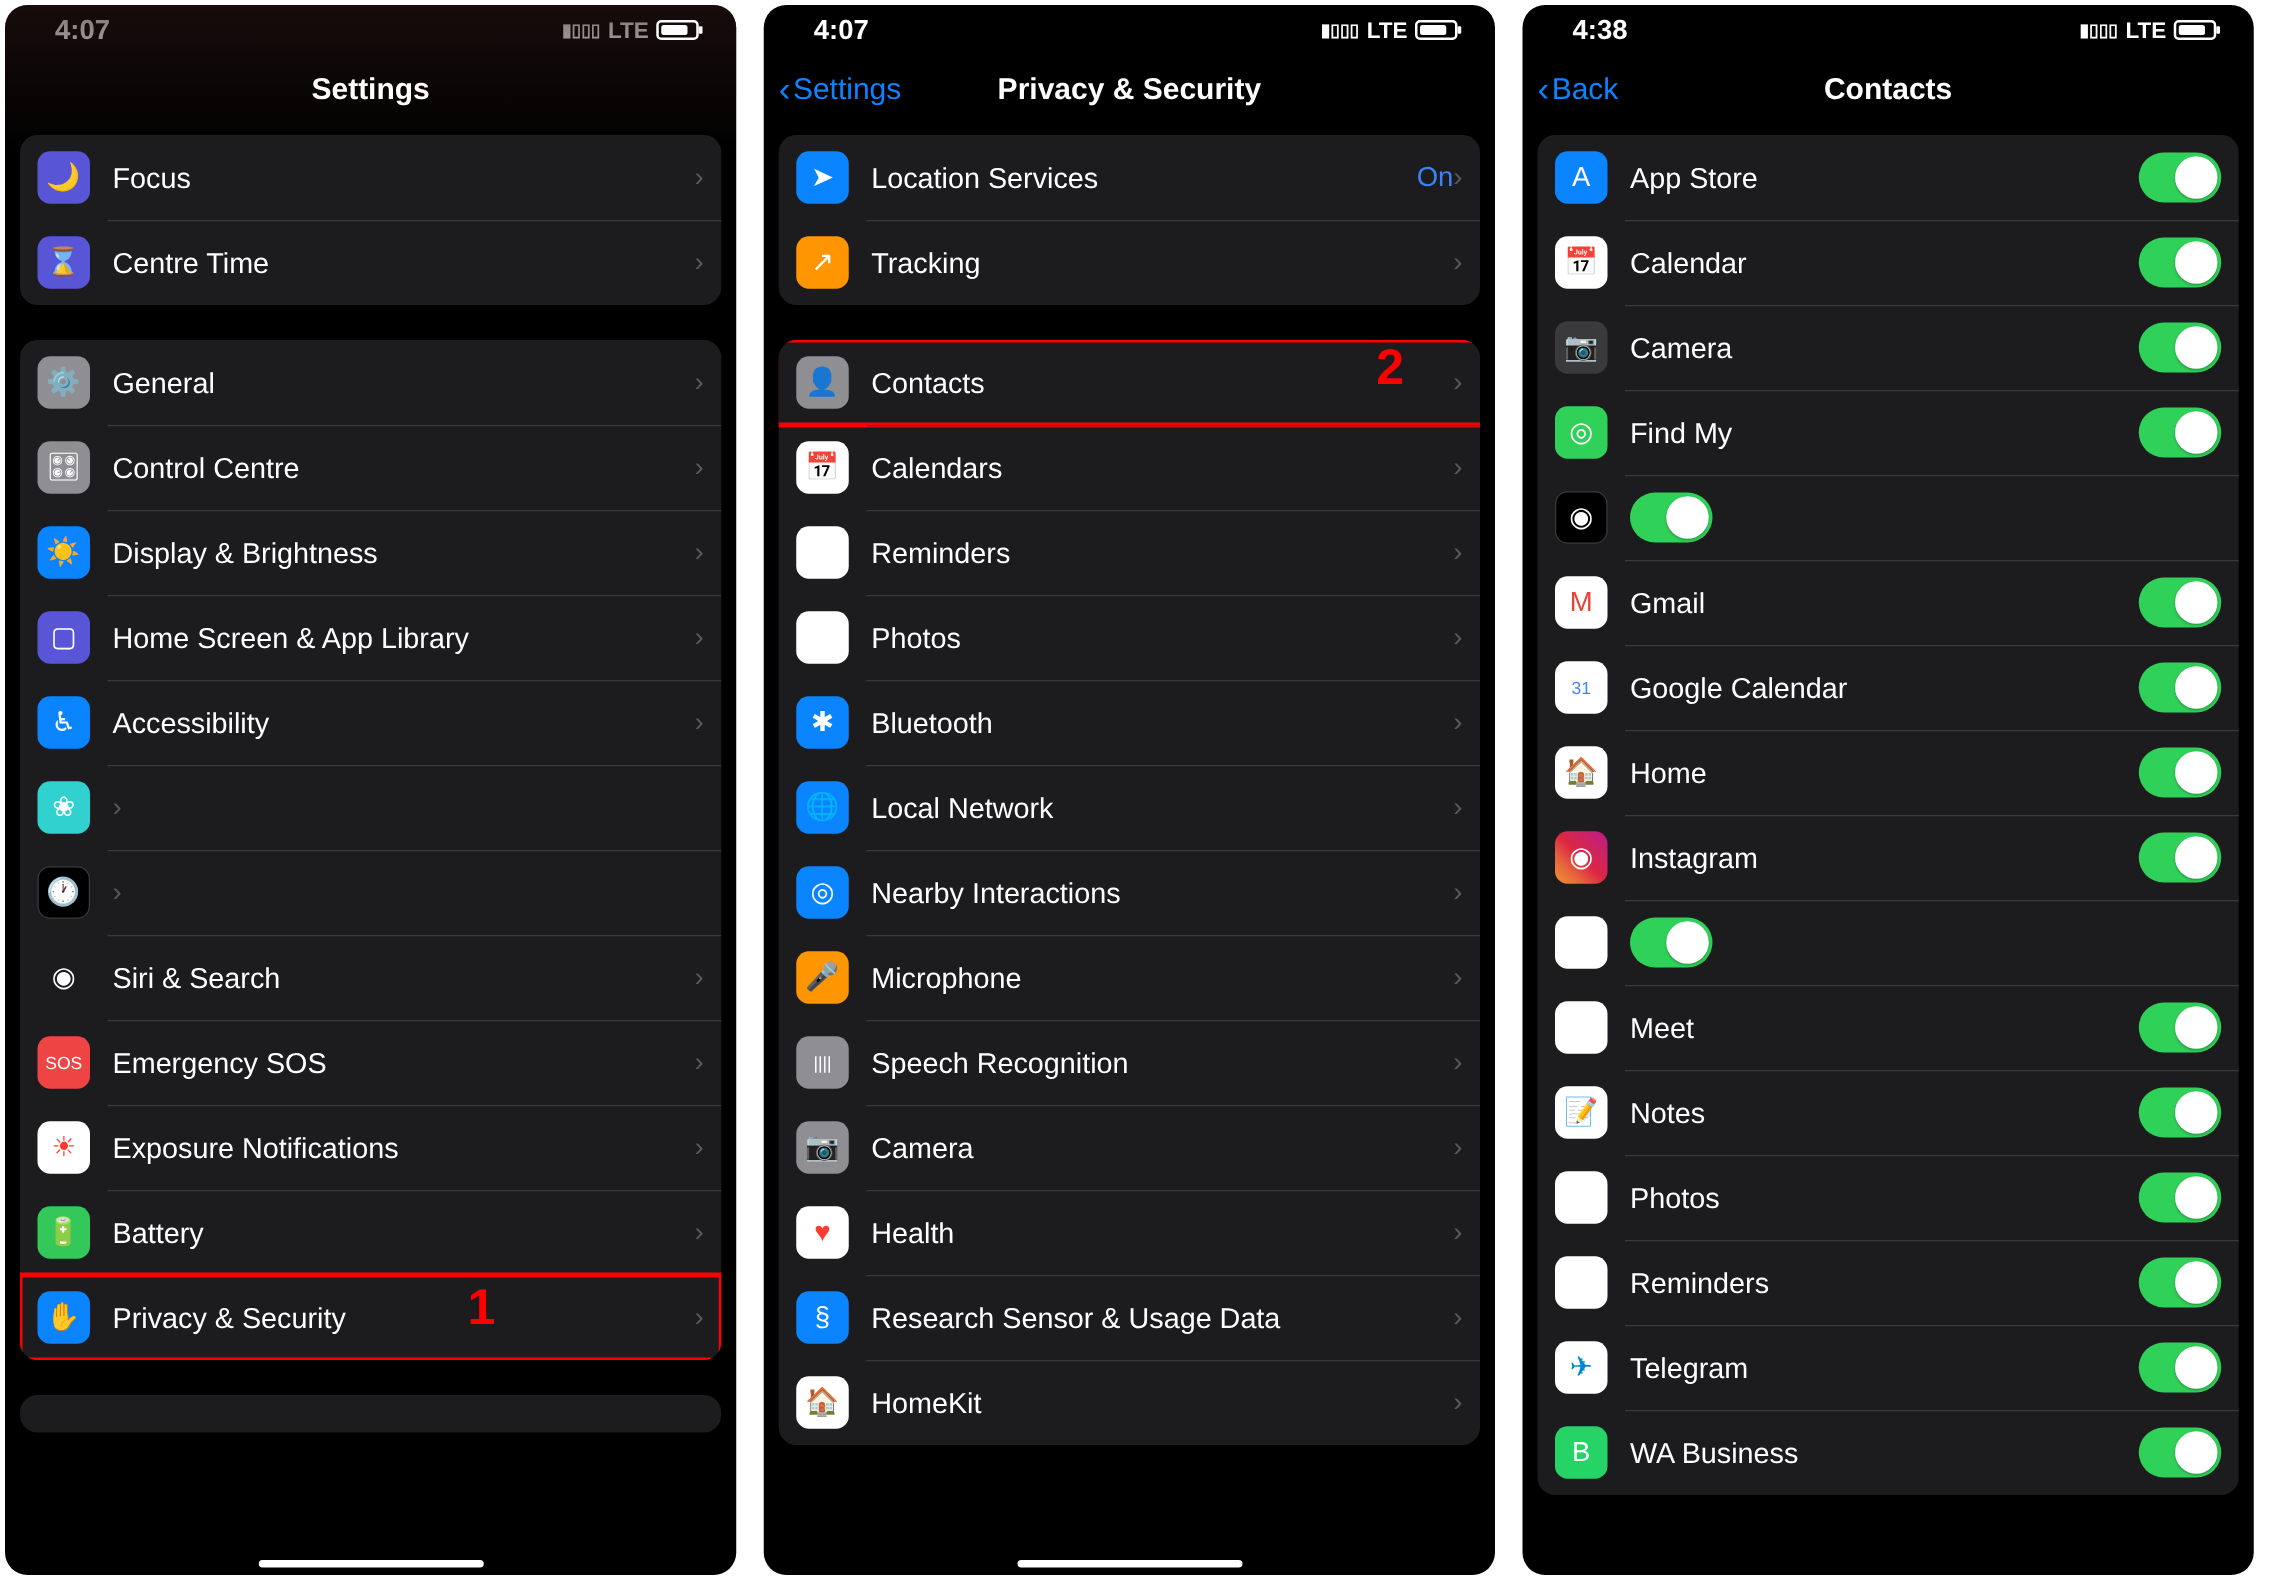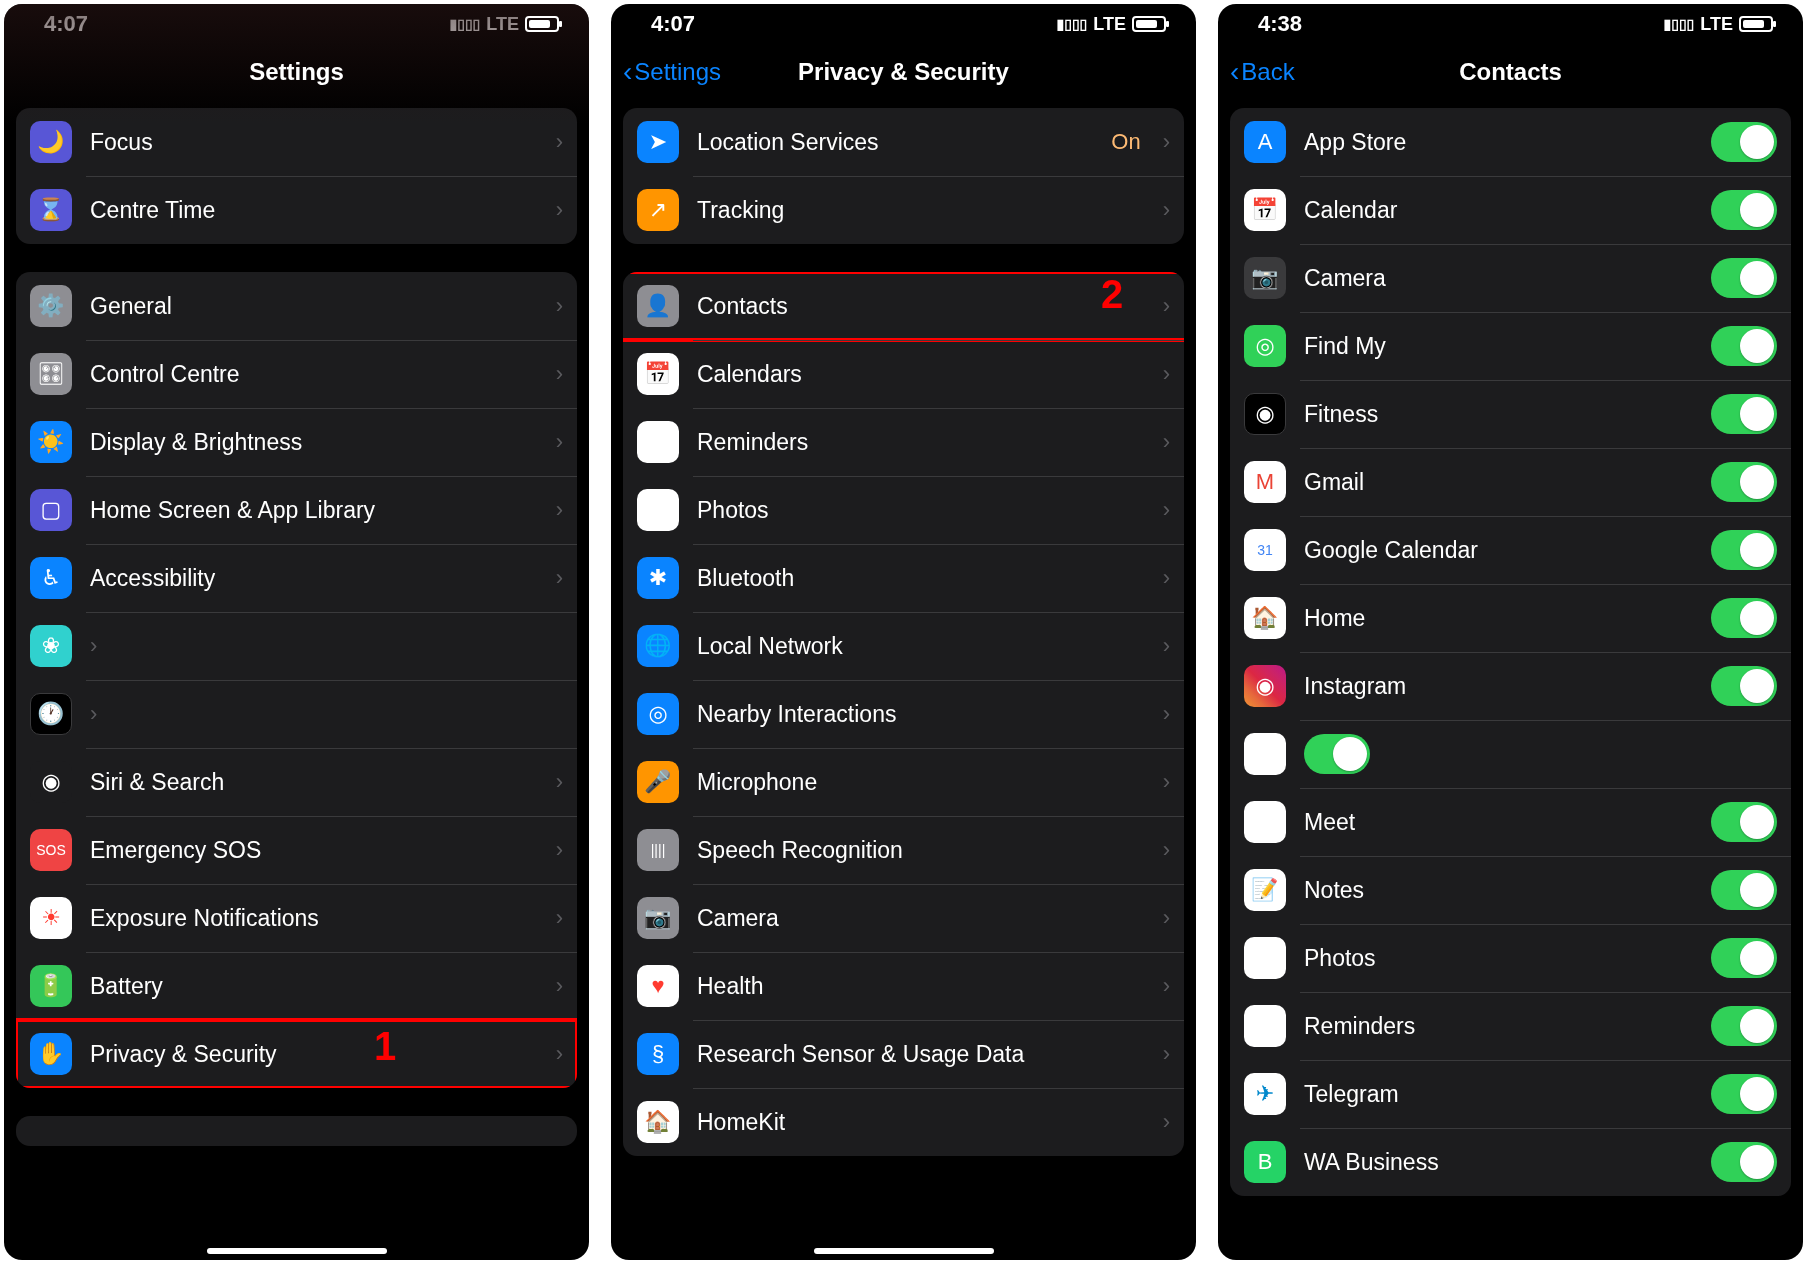--- a/index.html
+++ b/index.html
@@ -71,21 +71,21 @@
     left: 70px; right:0; top:0;
     height:1px;
     background:#3a3a3c;
   }
   .app-icon {
     width: 42px; height: 42px; border-radius: 10px; margin-right: 18px;
     display:flex; align-items:center; justify-content:center;
     font-size: 22px; flex-shrink:0;
   }
   .row-label { font-size: 23px; flex:1; }
-  .row-value { font-size: 22px; color:#fdba74; margin-right:22px; }
+  .row-value { font-size: 22px; color:#3b82f6; margin-right:0; }
   .chevron { color:#5a5a5e; font-size:22px; }
   .toggle {
     width: 66px; height: 40px; border-radius: 20px; position:relative; flex-shrink:0;
   }
   .toggle.on { background:#30d158; }
   .toggle .knob {
     position:absolute; width:34px; height:34px; border-radius:50%; background:#fff; top:3px; right:3px;
     box-shadow: 0 1px 2px rgba(0,0,0,0.3);
   }
   .highlight-box {
@@ -350,21 +350,20 @@
         </div>
         <div class="row">
           <div class="app-icon" style="background: rgb(48, 209, 88); color: rgb(255, 255, 255);">◎</div>
           <span class="row-label">Find My</span>
           <div class="toggle on">
             <div class="knob"></div>
           </div>
         </div>
         <div class="row">
           <div class="app-icon" style="background: rgb(0, 0, 0); color: rgb(255, 255, 255); border: 1px solid rgb(58, 58, 60);">◉</div>
-          <span class="row-label">Fitness</span>
           <div class="toggle on">
             <div class="knob"></div>
           </div>
         </div>
         <div class="row">
           <div class="app-icon" style="background: rgb(255, 255, 255); color: rgb(234, 67, 53);">M</div>
           <span class="row-label">Gmail</span>
           <div class="toggle on">
             <div class="knob"></div>
           </div>

